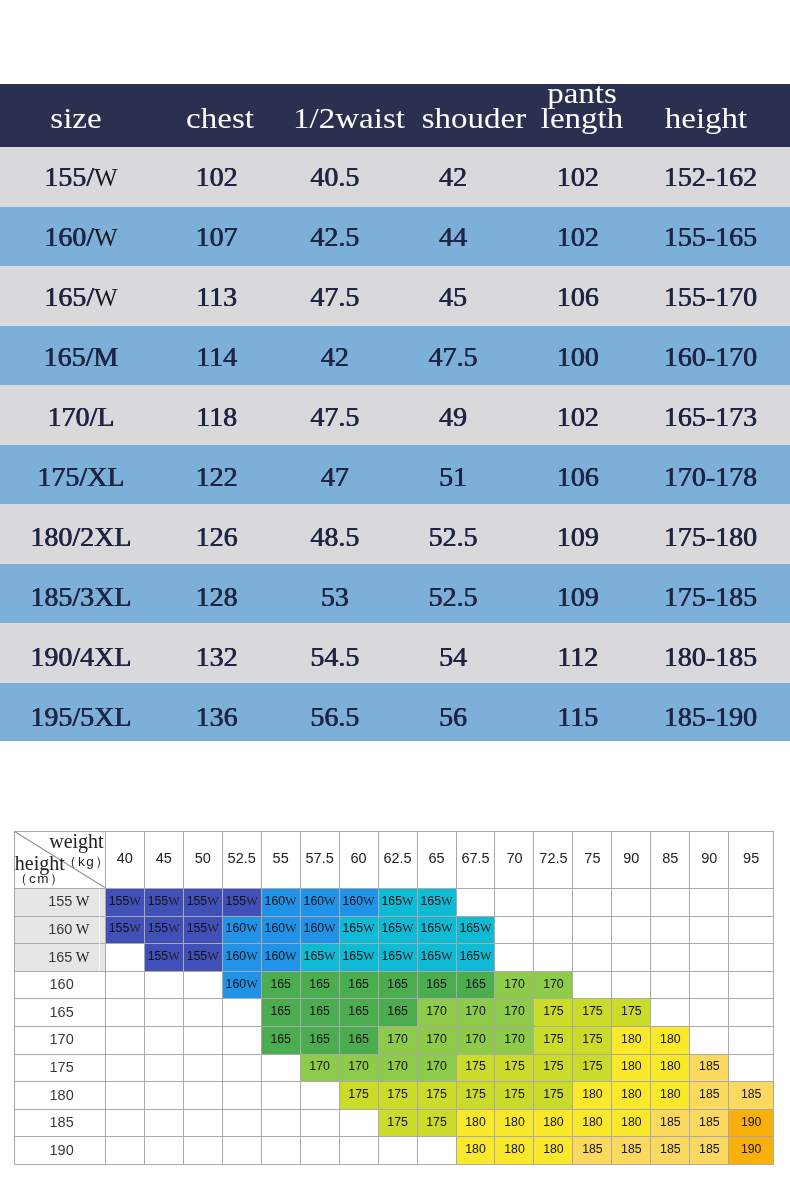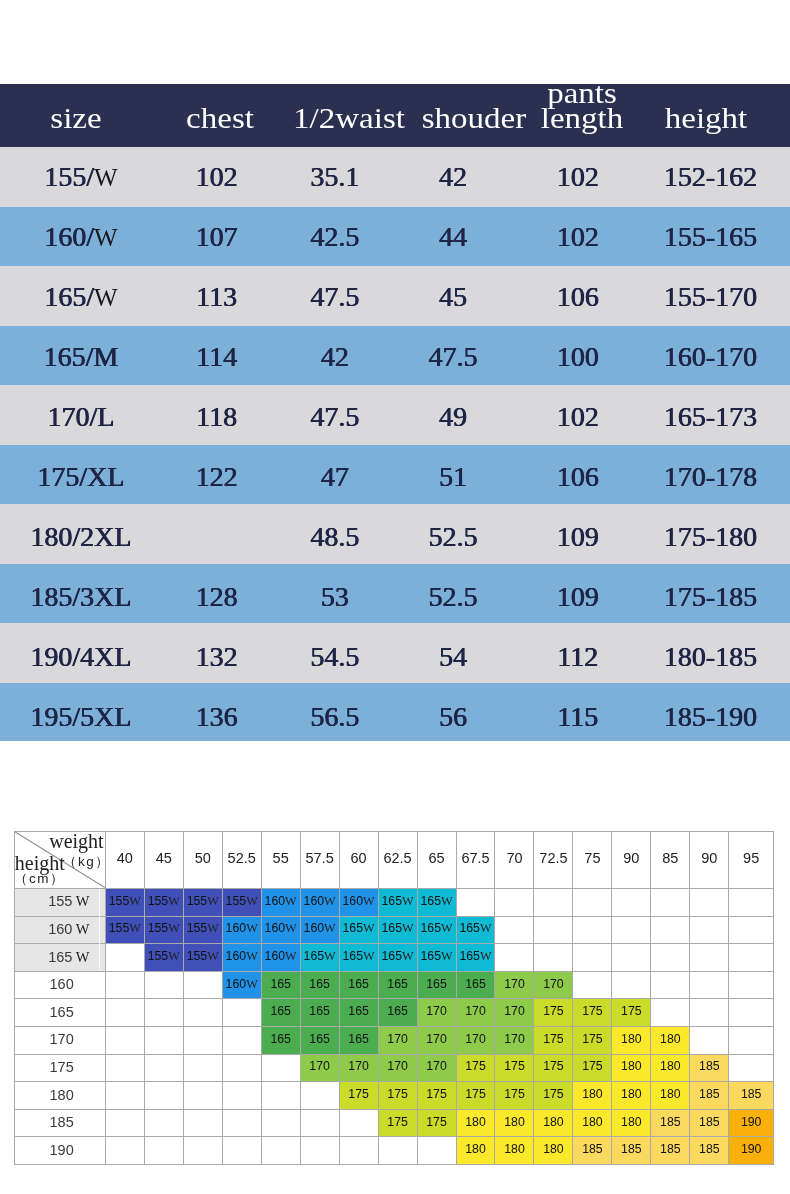--- a/index.html
+++ b/index.html
@@ -52,21 +52,21 @@
       <div class="hlabel" style="left: 238.7px; width: 220px; top: 21.3px;">1/2waist</div>
       <div class="hlabel" style="left: 364.1px; width: 220px; top: 21.3px;">shouder</div>
       <div class="hlabel" style="left: 472px; width: 220px; top: -4px;">pants
 length</div>
       <div class="hlabel" style="left: 596.4px; width: 220px; top: 21.3px;">height</div>
     </div>
   <div id="size-body">
       <div class="srow odd" style="top: 0px;"></div>
       <div class="scell" style="left: -29px; width: 220px; top: 15.9px;">155/<span class="wx">W</span></div>
       <div class="scell" style="left: 106.7px; width: 220px; top: 15.9px;">102</div>
-      <div class="scell" style="left: 224.9px; width: 220px; top: 15.9px;">35.1</div>
+      <div class="scell" style="left: 224.9px; width: 220px; top: 15.9px;">40.5</div>
       <div class="scell" style="left: 343.1px; width: 220px; top: 15.9px;">42</div>
       <div class="scell" style="left: 467.8px; width: 220px; top: 15.9px;">102</div>
       <div class="scell" style="left: 600.5px; width: 220px; top: 15.9px;">152-162</div>
       <div class="srow even" style="top: 59.49px;"></div>
       <div class="scell" style="left: -29px; width: 220px; top: 75.9px;">160/<span class="wx">W</span></div>
       <div class="scell" style="left: 106.7px; width: 220px; top: 75.9px;">107</div>
       <div class="scell" style="left: 224.9px; width: 220px; top: 75.9px;">42.5</div>
       <div class="scell" style="left: 343.1px; width: 220px; top: 75.9px;">44</div>
       <div class="scell" style="left: 467.8px; width: 220px; top: 75.9px;">102</div>
       <div class="scell" style="left: 600.5px; width: 220px; top: 75.9px;">155-165</div>
@@ -93,20 +93,21 @@
       <div class="scell" style="left: 600.5px; width: 220px; top: 255.9px;">165-173</div>
       <div class="srow even" style="top: 297.45px;"></div>
       <div class="scell" style="left: -29px; width: 220px; top: 315.9px;">175/XL</div>
       <div class="scell" style="left: 106.7px; width: 220px; top: 315.9px;">122</div>
       <div class="scell" style="left: 224.9px; width: 220px; top: 315.9px;">47</div>
       <div class="scell" style="left: 343.1px; width: 220px; top: 315.9px;">51</div>
       <div class="scell" style="left: 467.8px; width: 220px; top: 315.9px;">106</div>
       <div class="scell" style="left: 600.5px; width: 220px; top: 315.9px;">170-178</div>
       <div class="srow odd" style="top: 356.94px;"></div>
       <div class="scell" style="left: -29px; width: 220px; top: 375.9px;">180/2XL</div>
+      <div class="scell" style="left: 106.7px; width: 220px; top: 375.9px;">126</div>
       <div class="scell" style="left: 224.9px; width: 220px; top: 375.9px;">48.5</div>
       <div class="scell" style="left: 343.1px; width: 220px; top: 375.9px;">52.5</div>
       <div class="scell" style="left: 467.8px; width: 220px; top: 375.9px;">109</div>
       <div class="scell" style="left: 600.5px; width: 220px; top: 375.9px;">175-180</div>
       <div class="srow even" style="top: 416.43px;"></div>
       <div class="scell" style="left: -29px; width: 220px; top: 435.9px;">185/3XL</div>
       <div class="scell" style="left: 106.7px; width: 220px; top: 435.9px;">128</div>
       <div class="scell" style="left: 224.9px; width: 220px; top: 435.9px;">53</div>
       <div class="scell" style="left: 343.1px; width: 220px; top: 435.9px;">52.5</div>
       <div class="scell" style="left: 467.8px; width: 220px; top: 435.9px;">109</div>

